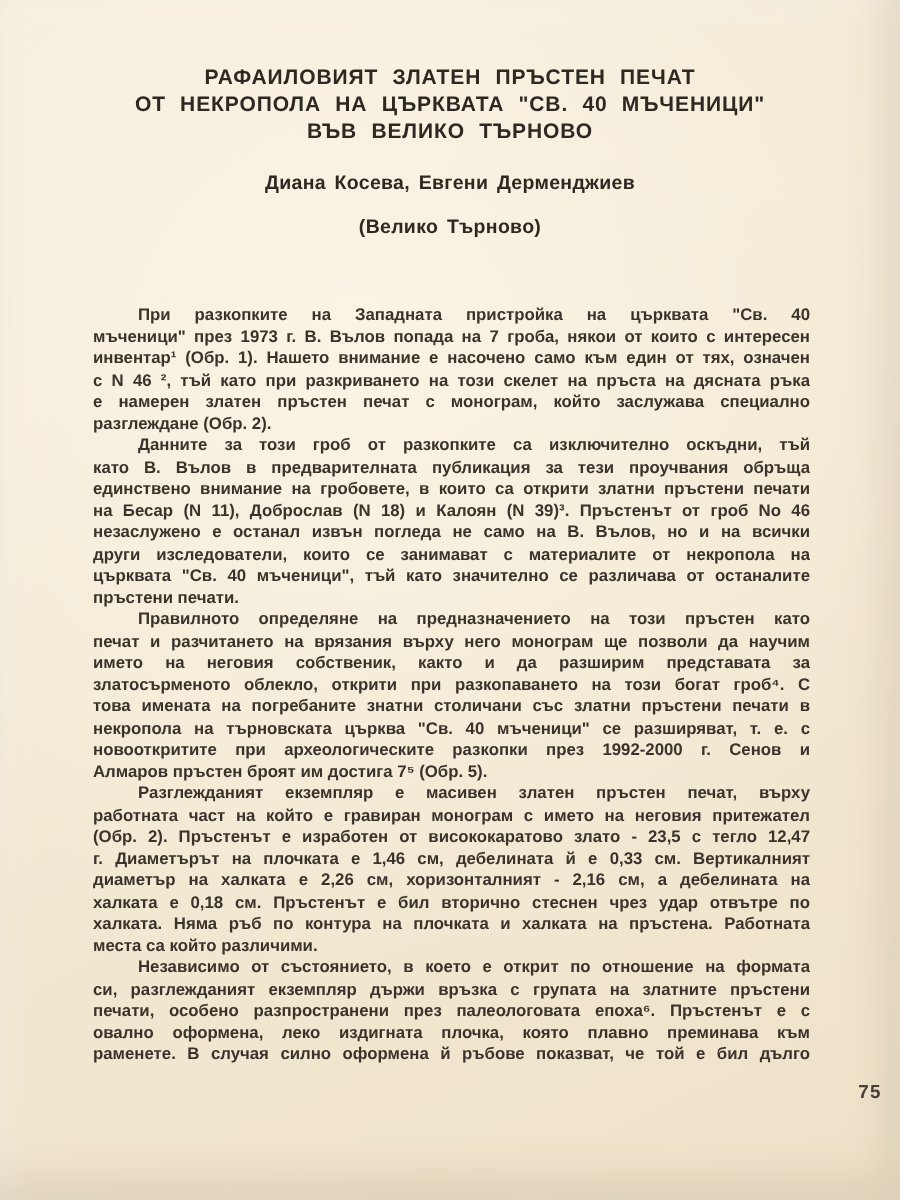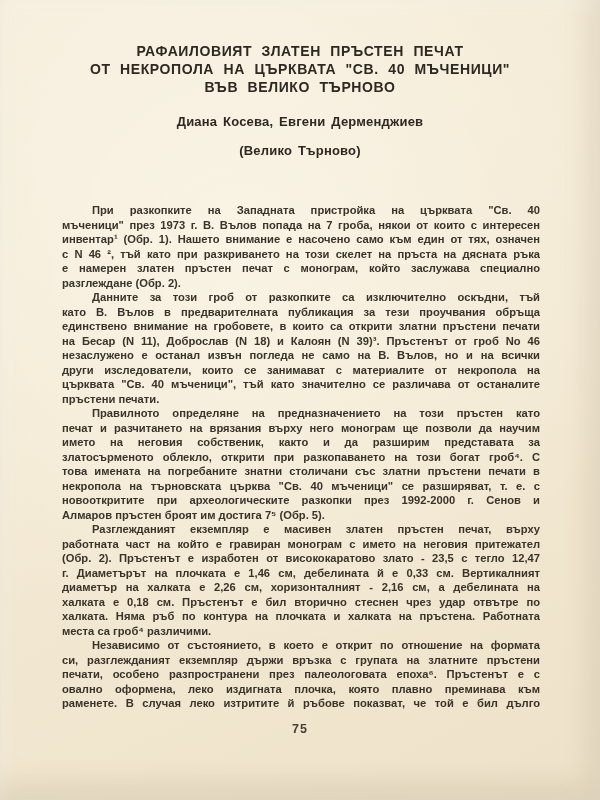--- a/index.html
+++ b/index.html
@@ -44,21 +44,21 @@
     white-space: nowrap;
     text-align: justify;
     text-align-last: justify;
     text-justify: inter-word;
     overflow: hidden;
     color: var(--ink, #39332b);
   }
   .line.first { padding-left: 30px; }
   .line.final { text-align-last: left; }
   .page-footer {
-    position: absolute; top: 719px; left: 0; right: 12px; text-align: center; margin-left: 12px;
+    position: absolute; top: 719px; left: 0; right: 12px; text-align: right; margin-left: 12px;
   }
   .page-number {
     font-size: 12.5px; font-weight: 700; letter-spacing: 1px;
     color: #47413a;
   }
 </style>
 </head>
 <body>
 
 <div class="page" style="--ink: #39332b; --ink-dark: #2d2922;">
@@ -105,28 +105,28 @@
         <div class="line final">Алмаров пръстен броят им достига 7⁵ (Обр. 5).</div>
       </div>
       <div class="para">
         <div class="line first">Разглежданият екземпляр е масивен златен пръстен печат, върху</div>
         <div class="line">работната част на който е гравиран монограм с името на неговия притежател</div>
         <div class="line">(Обр. 2). Пръстенът е изработен от висококаратово злато - 23,5 с тегло 12,47</div>
         <div class="line">г. Диаметърът на плочката е 1,46 см, дебелината й е 0,33 см. Вертикалният</div>
         <div class="line">диаметър на халката е 2,26 см, хоризонталният - 2,16 см, а дебелината на</div>
         <div class="line">халката е 0,18 см. Пръстенът е бил вторично стеснен чрез удар отвътре по</div>
         <div class="line">халката. Няма ръб по контура на плочката и халката на пръстена. Работната</div>
-        <div class="line final">места са гроб⁴ различими.</div>
+        <div class="line final">места са който различими.</div>
       </div>
       <div class="para">
         <div class="line first">Независимо от състоянието, в което е открит по отношение на формата</div>
         <div class="line">си, разглежданият екземпляр държи връзка с групата на златните пръстени</div>
         <div class="line">печати, особено разпространени през палеологовата епоха⁶. Пръстенът е с</div>
         <div class="line">овално оформена, леко издигната плочка, която плавно преминава към</div>
-        <div class="line">раменете. В случая леко изтритите й ръбове показват, че той е бил дълго</div>
+        <div class="line">раменете. В случая силно оформена й ръбове показват, че той е бил дълго</div>
       </div>
     </div>
 
   <div class="page-footer">
     <span class="page-number">75</span>
   </div>
 
 </div>
 
 </body></html>

